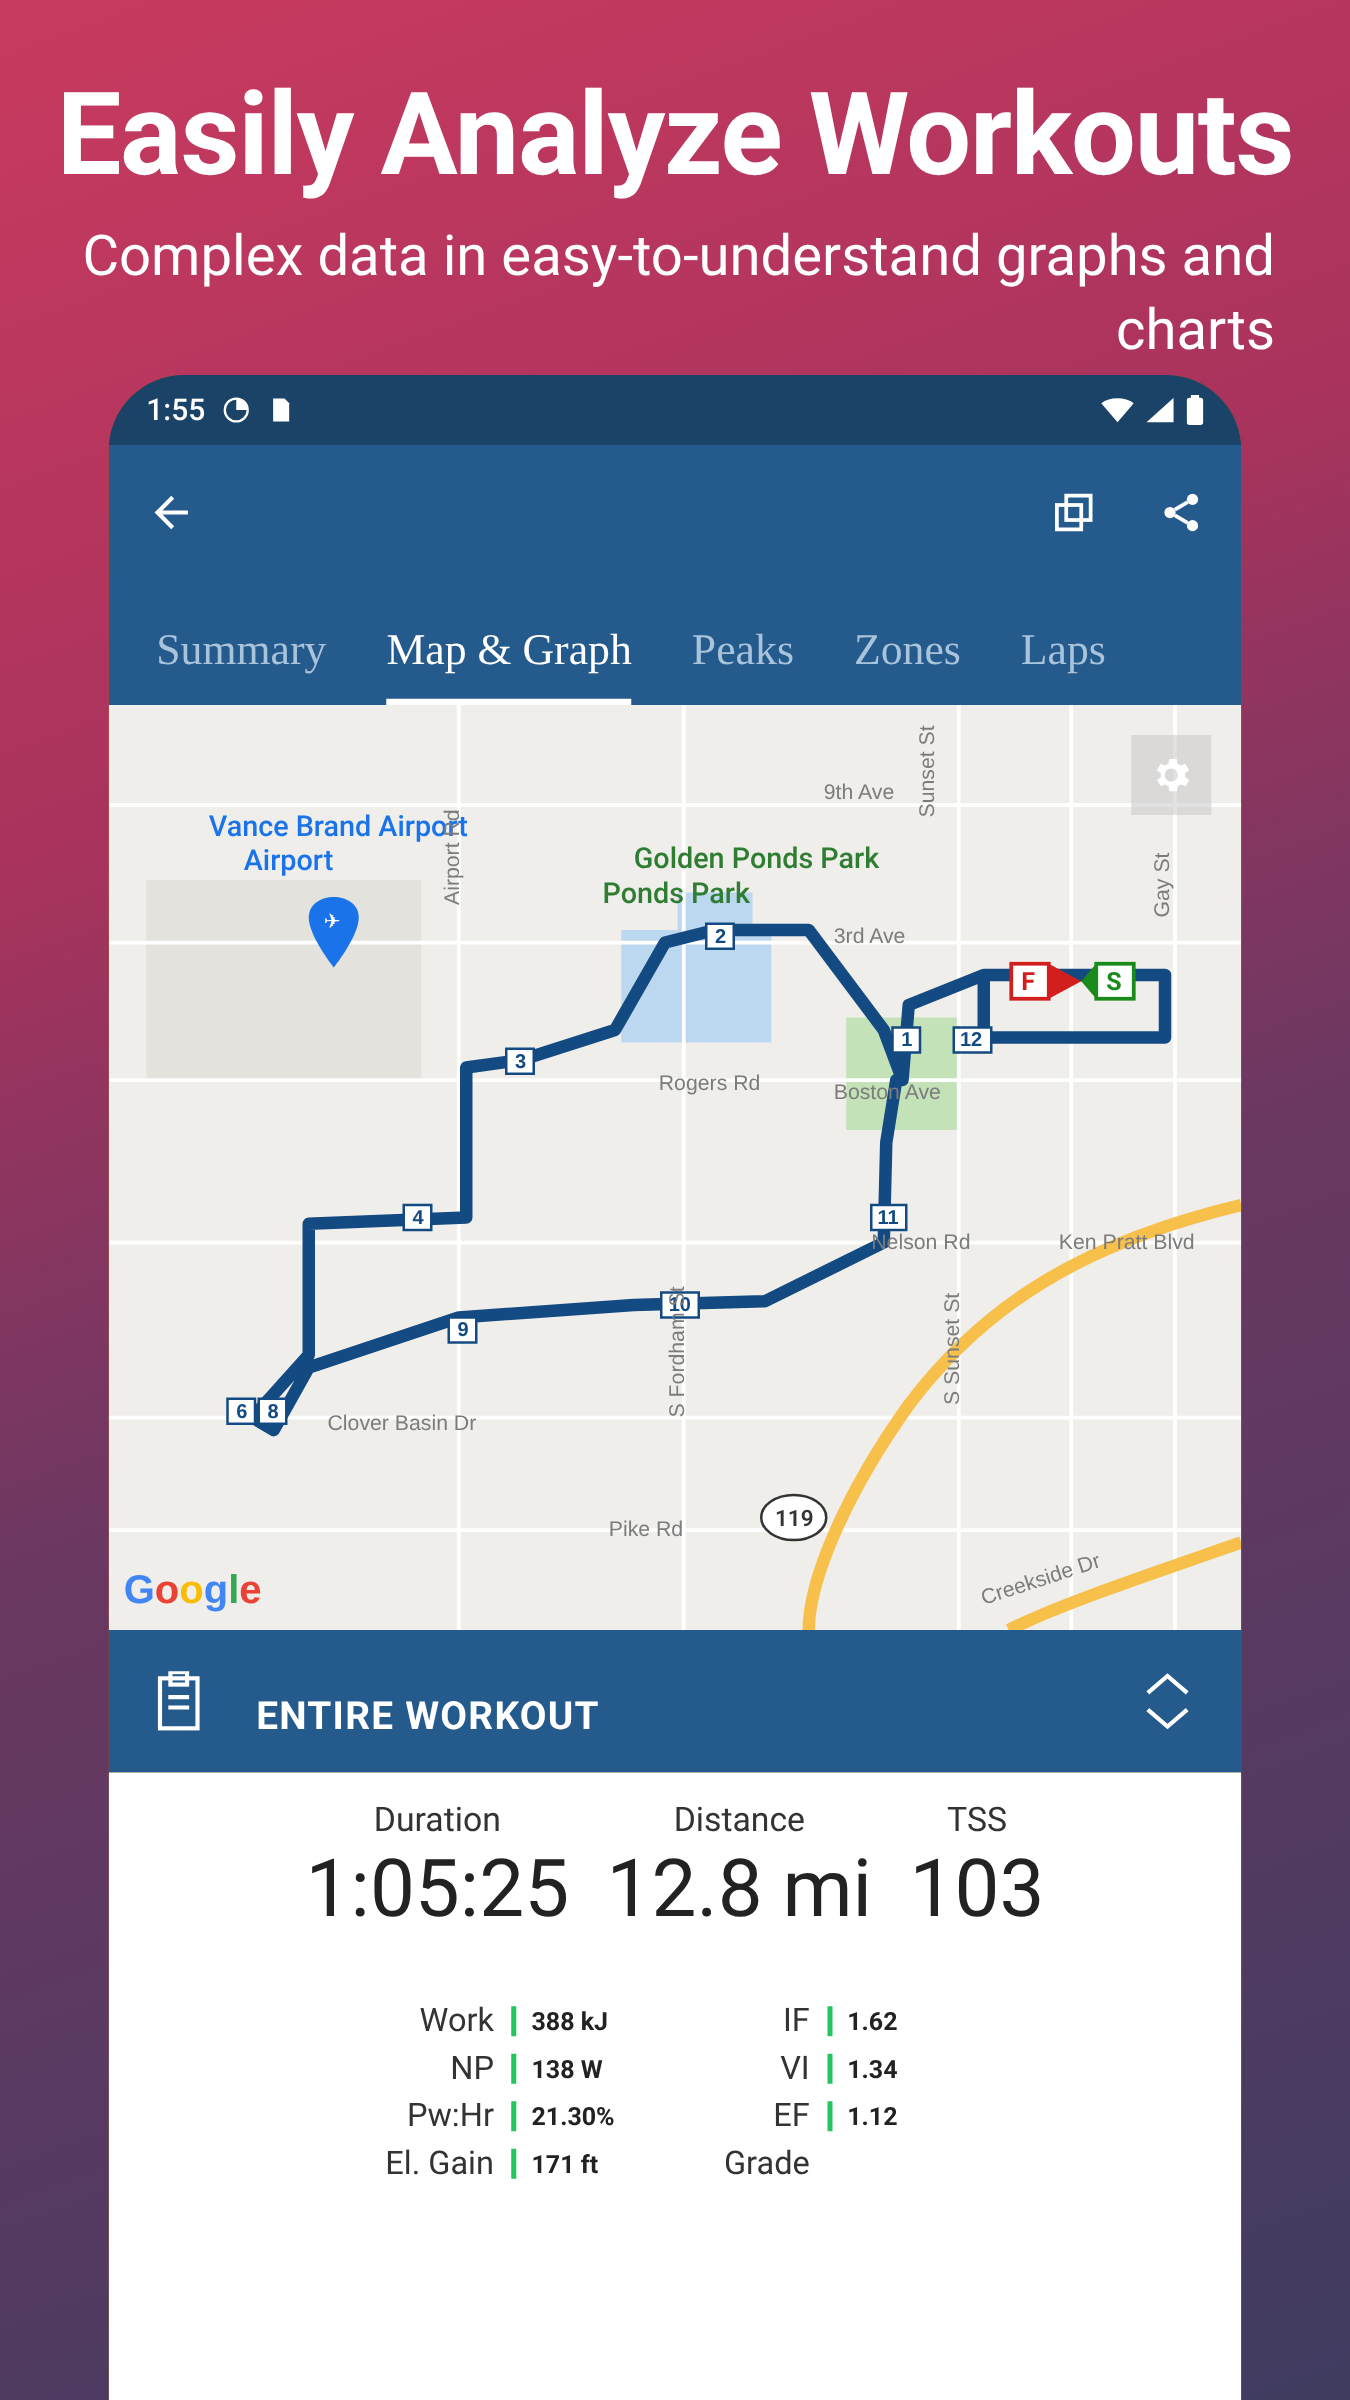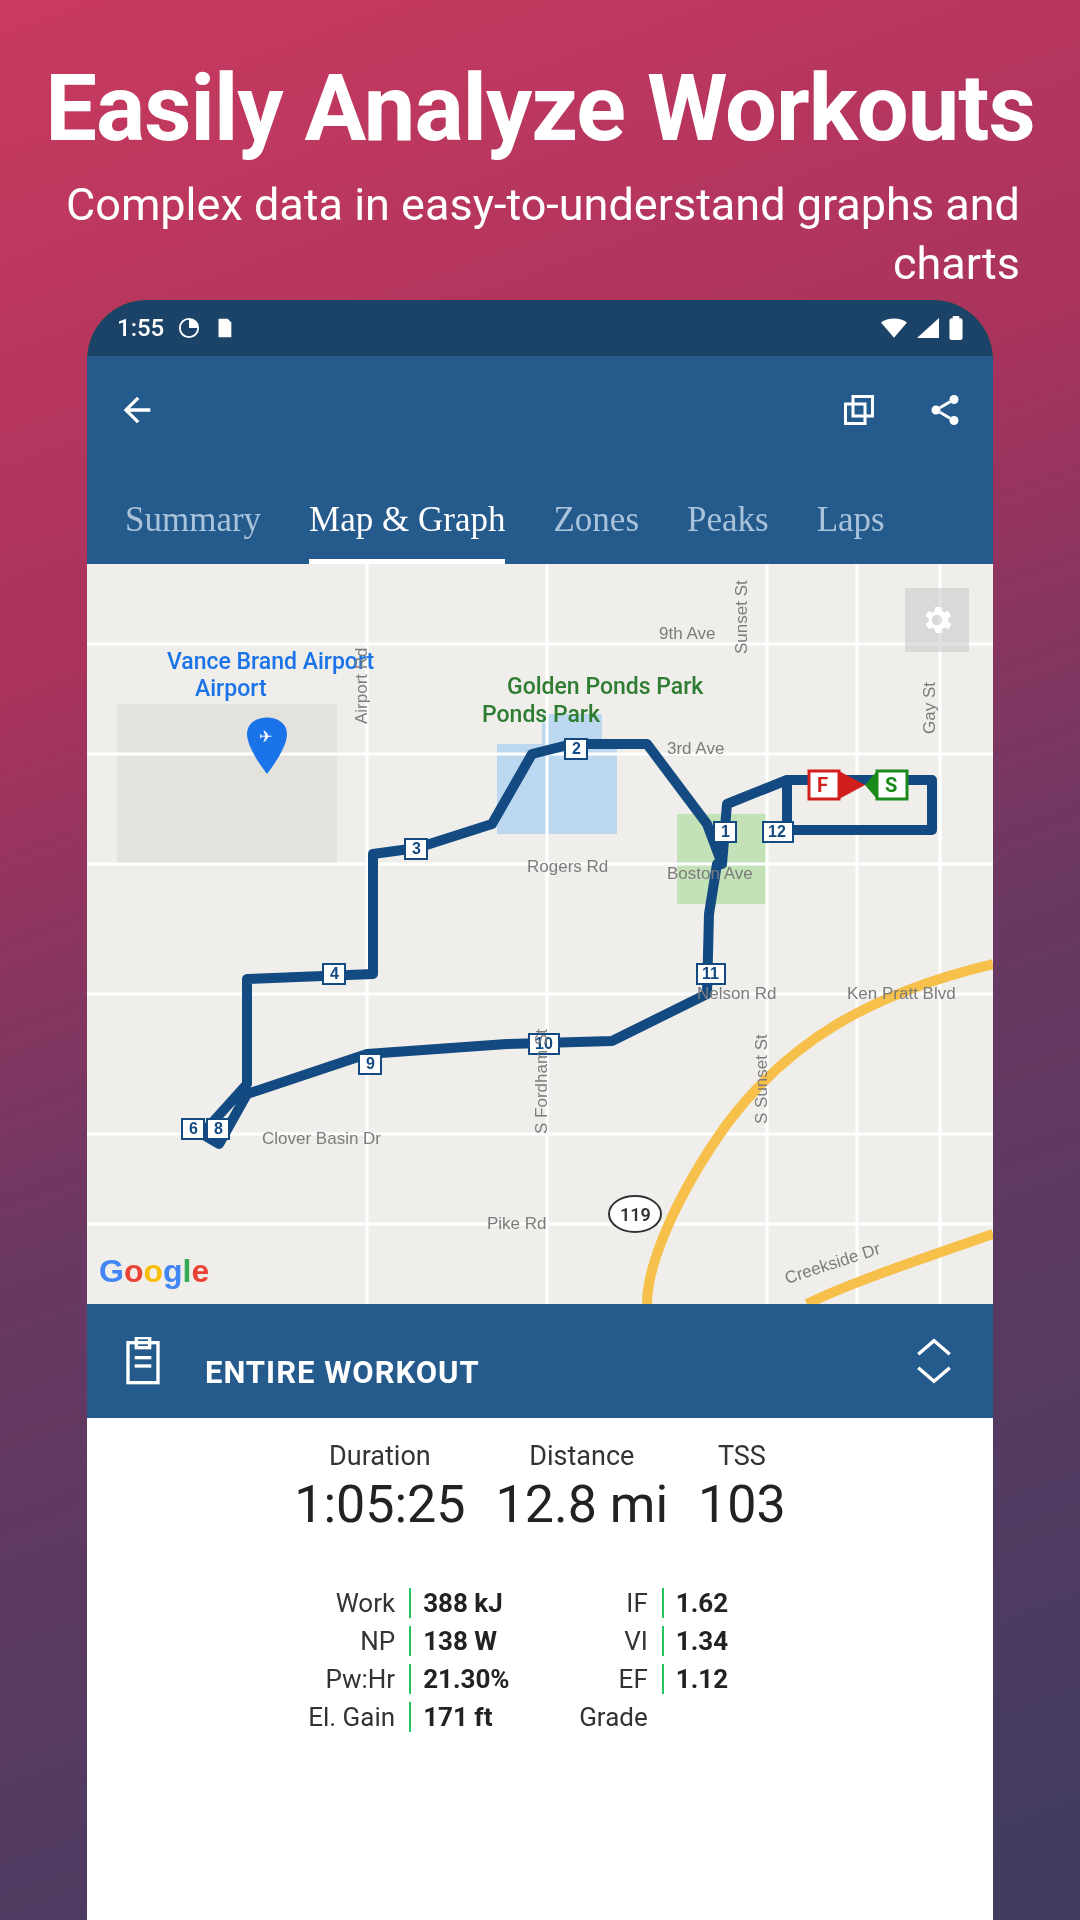--- a/index.html
+++ b/index.html
@@ -160,37 +160,37 @@
     padding-top: 22px;
     height: 600px;
   }
   .big-metrics {
     display: flex;
     justify-content: center;
     gap: 30px;
   }
   .big-metric { text-align: center; }
   .big-metric .label { font-size: 27px; color: #333; }
-  .big-metric .value { font-size: 52px; font-weight:400; color:#222; margin-top: 2px; }
+  .big-metric .value { font-size: 64px; font-weight:400; color:#222; margin-top: 2px; }
 
   .small-metrics {
     margin-top: 53px;
     display: flex;
     justify-content: center;
     gap: 60px;
   }
   .metric-col {
     display: grid;
     grid-template-columns: auto auto;
     column-gap: 14px;
     row-gap: 8px;
     align-items: center;
   }
   .metric-col .mlabel  { font-size: 26px; color:#333; text-align: right; }
-  .metric-col .mvalue  { font-size: 26px; font-weight:700; color:#222; text-align: left; border-left: 2px solid #22c55e; padding-left: 12px; min-width: 110px; }
+  .metric-col .mvalue  { font-size: 20px; font-weight:700; color:#222; text-align: left; border-left: 4px solid #22c55e; padding-left: 12px; min-width: 110px; }
 
   svg { display: block; }
 </style>
 </head>
 <body>
 
 <div class="promo-title">Easily Analyze Workouts</div>
 <div class="promo-subtitle">Complex data in easy-to-understand graphs and charts</div>
 
 <div class="phone">
@@ -250,22 +250,22 @@
             <circle cx="18" cy="19" r="3" fill="#fff"></circle>
             <path d="M8.6 10.5l6.8-4M8.6 13.5l6.8 4" stroke="#fff" stroke-width="2"></path>
           </svg>
       </span>
     </div>
   </div>
 
   <div class="tabs">
     <div class="tab">Summary</div>
     <div class="tab active">Map &amp; Graph</div>
+    <div class="tab">Peaks</div>
     <div class="tab">Zones</div>
-    <div class="tab">Peaks</div>
     <div class="tab">Laps</div>
   </div>
 
   <div class="map">
     <svg width="906" height="740" viewBox="0 0 906 740">
 
       <rect x="0" y="0" width="906" height="740" fill="#efeeea"></rect>
       <rect x="30" y="140" width="220" height="160" fill="#e4e2dd"></rect>
       <rect x="410" y="180" width="120" height="90" fill="#bcd8f0"></rect>
       <rect x="455" y="150" width="60" height="50" fill="#bcd8f0"></rect>

